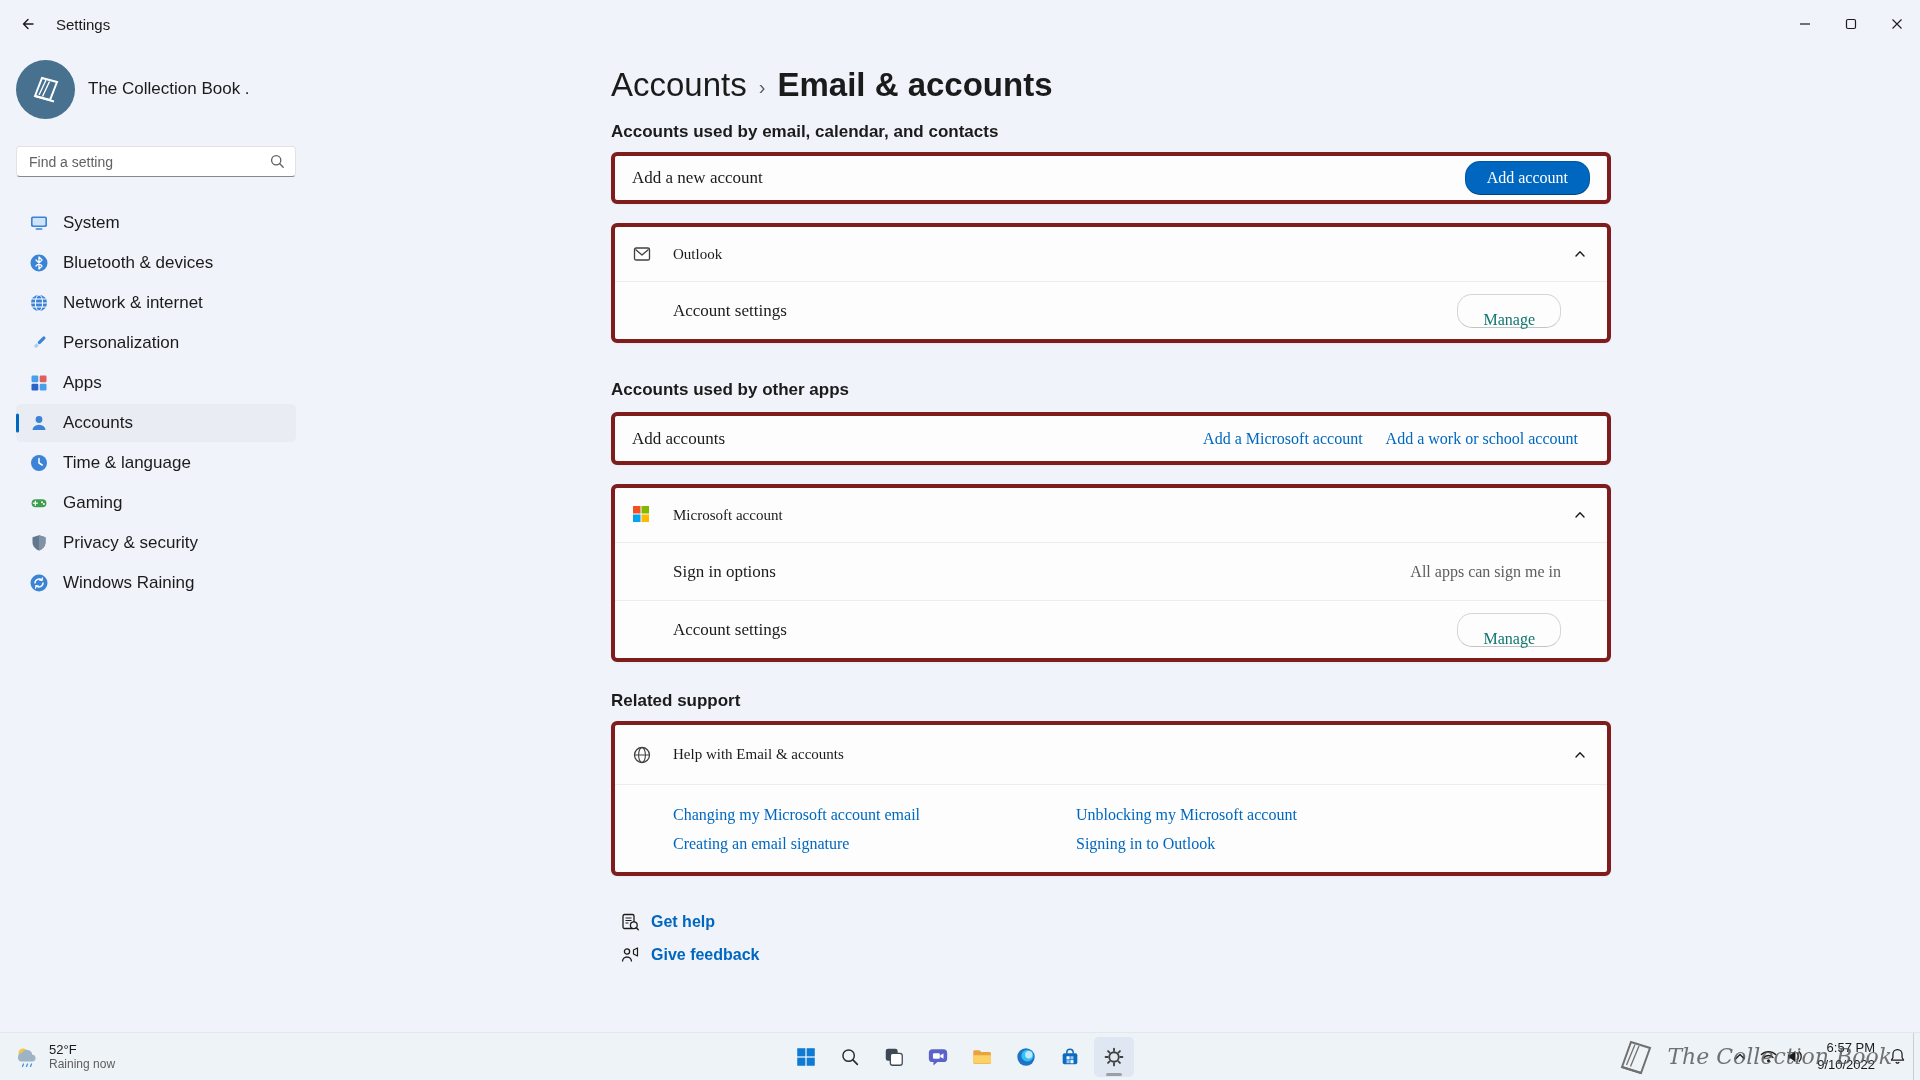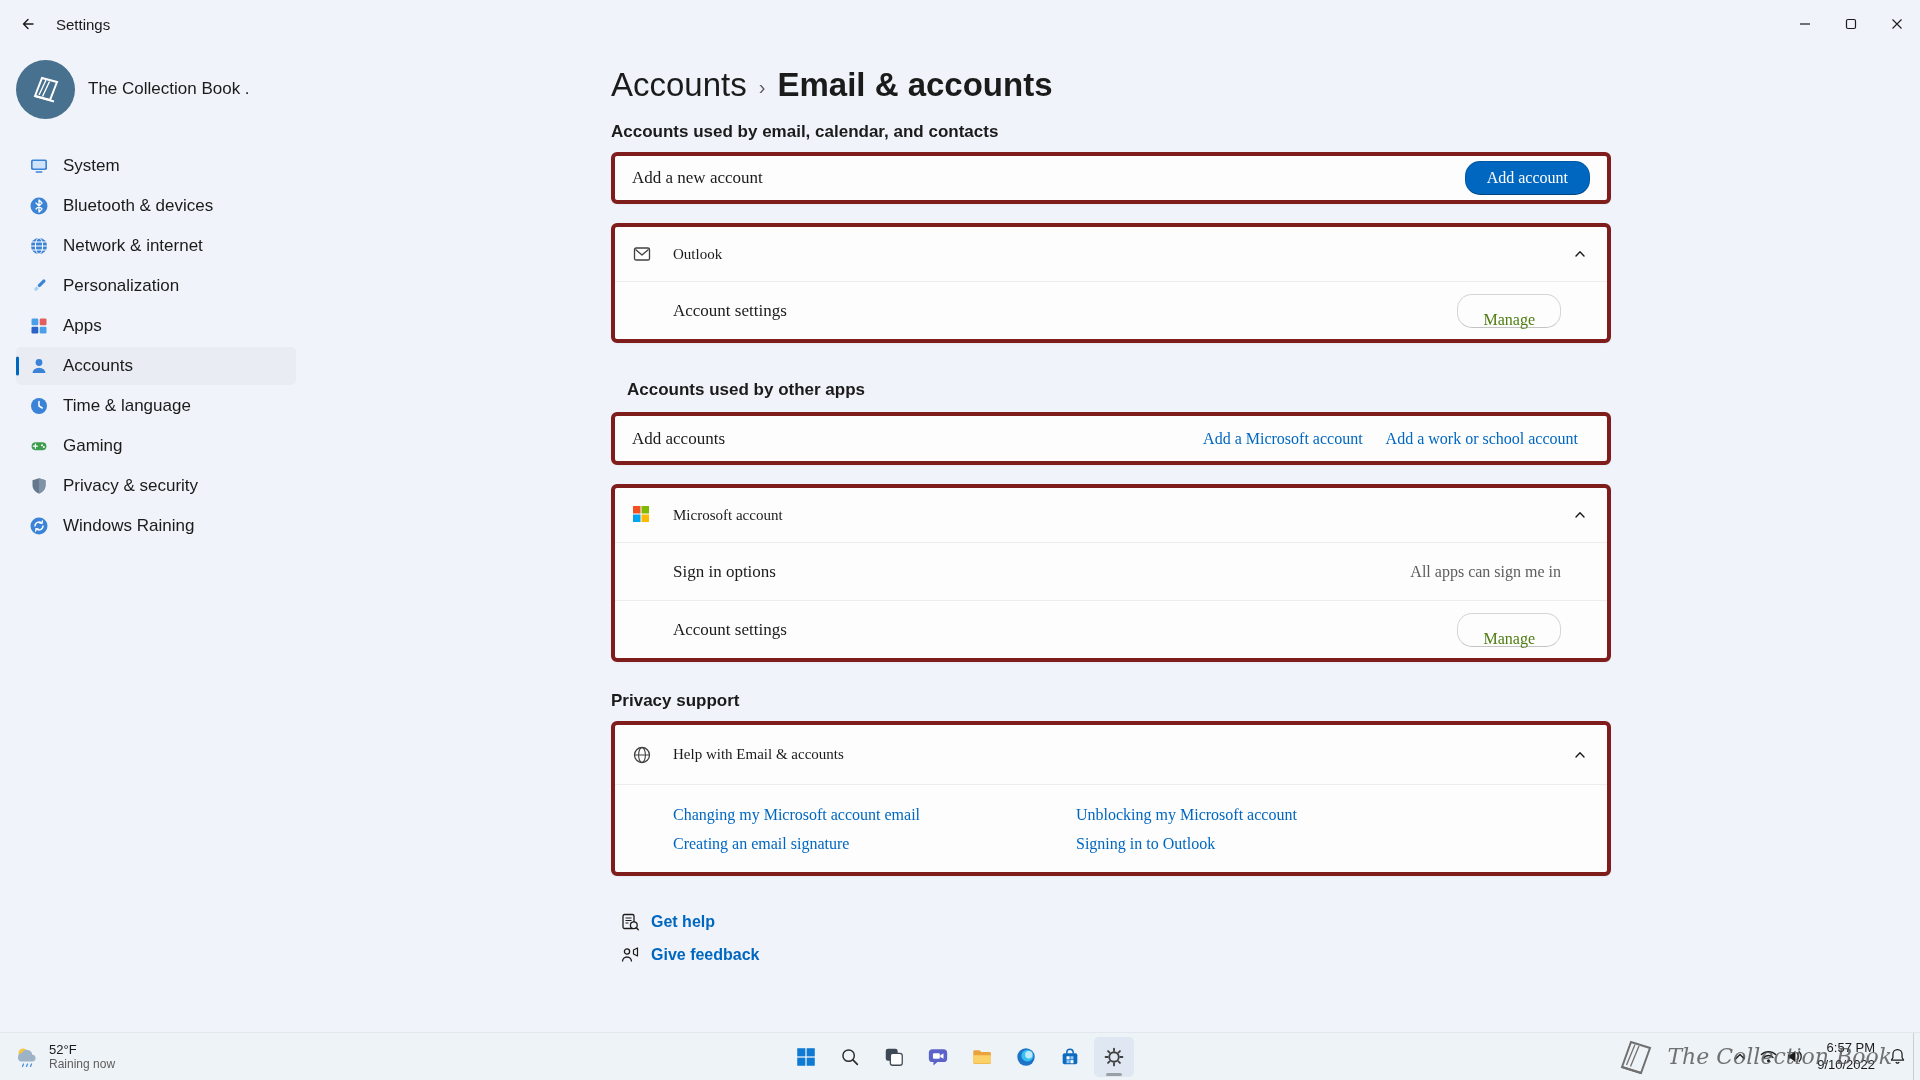--- a/index.html
+++ b/index.html
@@ -39,26 +39,26 @@
   .nav-accent{position:absolute;left:0;top:50%;transform:translateY(-50%);width:3px;height:19px;border-radius:2px;background:var(--accent,#0067c0);}
   .nav-icon{width:20px;height:20px;flex:none;}
 
   
   .content{flex:1;padding:12px 20px 0 299px;overflow:hidden;}
   .breadcrumb{display:flex;align-items:center;gap:12px;font-size:33px;font-weight:400;line-height:44px;}
   .crumb-parent{cursor:pointer;}
   .crumb-sep{font-size:20px;color:#5d5d5d;padding-top:5px;}
   .crumb-current{font-weight:600;}
   .section-heading{font-size:17px;font-weight:700;line-height:21px;}
-  .sh-1{margin-top:12px;} .sh-2{margin-top:36px;margin-left:16px;} .sh-3{margin-top:28px;}
+  .sh-1{margin-top:12px;} .sh-2{margin-top:36px;} .sh-3{margin-top:28px;}
 
   .card{width:1000px;background:var(--card_bg,#fdfdfd);border:4px solid #7f1d1d;border-radius:6px;box-shadow:0 1px 2px rgba(0,0,0,.04);font-family:Liberation Serif, serif;}
   .row-card{height:52px;display:flex;align-items:center;justify-content:space-between;padding:0 17px;margin-top:10px;}
   .btn-accent{height:34px;padding:0 21px;background:var(--accent,#0067c0);color:#fff;font-size:16px;border:1px solid rgba(0,0,0,.15);border-bottom-color:rgba(0,0,0,.35);border-radius:15px;cursor:pointer;}
-  .btn-std{height:34px;padding:16px 25px;background:#fdfdfd;color:#4d7c0f;font-size:16px;border:1px solid #d5d5d5;border-bottom-color:#c3c3c3;border-radius:15px;cursor:pointer;}
+  .btn-std{height:34px;padding:16px 25px;background:#fdfdfd;color:#0f766e;font-size:16px;border:1px solid #d5d5d5;border-bottom-color:#c3c3c3;border-radius:15px;cursor:pointer;}
 
   .expander{margin-top:19px;overflow:hidden;padding:0;}
   .exp-header{height:54px;display:flex;align-items:center;padding:0 20px 0 17px;cursor:pointer;background:transparent;border:none;width:100%;}
   .exp-icon{width:20px;height:20px;flex:none;}
   .exp-title{font-size:15px;margin-left:21px;}
   .exp-chevron{margin-left:auto;}
   .exp-row{height:58px;border-top:1px solid #ededed;display:flex;align-items:center;padding:0 46px 0 58px;}
   .row-label{font-size:17px;}
   .row-right{margin-left:auto;}
   .row-value{color:#5d5d5d;font-size:16px;}
@@ -133,20 +133,29 @@
         <span class="avatar">
           <svg viewBox="0 0 40 40" width="40" height="40">
             <path d="M9 27 L16 9 L31 13 L24 31 Z" fill="none" stroke="#fff" stroke-width="2"></path>
             <path d="M13 26 L20 11 M16.5 27.5 L23.5 12.5" stroke="#fff" stroke-width="1.4"></path>
             <path d="M9 27 l19 5.5" stroke="#fff" stroke-width="2"></path>
           </svg>
         </span>
         <span class="user-name">The Collection Book .</span>
       </button>
 
+      <div class="search-box">
+        <input placeholder="Find a setting" style="">
+        <span>
+          <svg width="15" height="15" viewBox="0 0 15 15">
+              <circle cx="6.2" cy="6.2" r="4.6" stroke="#5f5f5f" stroke-width="1.3" fill="none"></circle>
+              <path d="M9.8 9.8 L13.2 13.2" stroke="#5f5f5f" stroke-width="1.3" stroke-linecap="round"></path>
+            </svg>
+        </span>
+      </div>
 
       <nav class="nav">
         <button class="nav-item">
           <span class="nav-icon">
             <svg viewBox="0 0 20 20" width="20" height="20">
                 <rect x="2" y="3.5" width="16" height="10.5" rx="1.8" fill="#3a83d6"></rect>
                 <rect x="3.6" y="5.1" width="12.8" height="7.3" rx="0.8" fill="#cfe4fa"></rect>
                 <rect x="6.5" y="15.2" width="7" height="1.6" rx="0.8" fill="#3a83d6"></rect>
               </svg>
           </span>
@@ -312,21 +321,21 @@
         <div class="exp-row">
           <span class="row-label">Sign in options</span>
           <span class="row-value row-right">All apps can sign me in</span>
         </div>
         <div class="exp-row">
           <span class="row-label">Account settings</span>
           <button class="btn-std row-right">Manage</button>
         </div>
       </div>
 
-      <div class="section-heading sh-3">Privacy support</div>
+      <div class="section-heading sh-3">Related support</div>
 
       <div class="card expander help-exp help-card">
         <button class="exp-header">
           <span class="exp-icon">
             <svg viewBox="0 0 20 20" width="20" height="20">
                 <circle cx="10" cy="10" r="7.5" stroke="#404040" stroke-width="1.3" fill="none"></circle>
                 <ellipse cx="10" cy="10" rx="3.4" ry="7.5" stroke="#404040" stroke-width="1.1" fill="none"></ellipse>
                 <path d="M2.5 10 h15" stroke="#404040" stroke-width="1.1"></path>
               </svg>
           </span>

